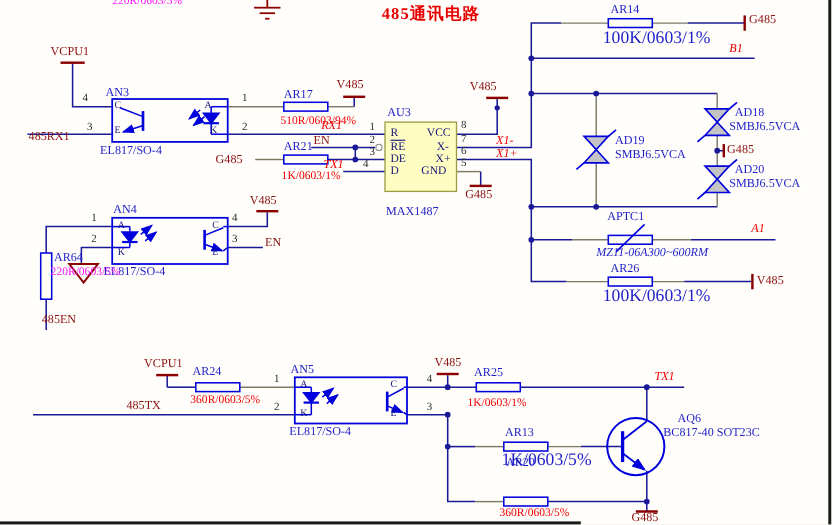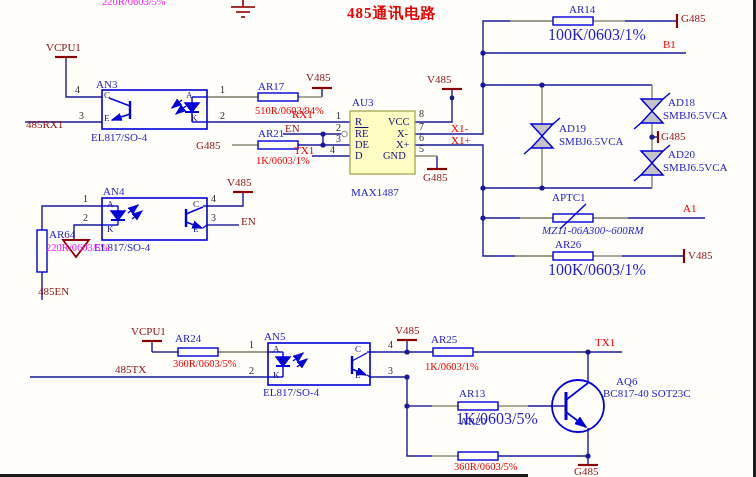--- a/index.html
+++ b/index.html
@@ -2,21 +2,21 @@
 <html><head>
 <meta charset="utf-8">
 <style>
   html,body{margin:0;padding:0;background:#e8e8e8;}
   #canvas{position:relative;width:756px;height:477px;background:#fffefa;overflow:hidden;
           font-family:"Liberation Serif",serif;}
   svg{position:absolute;left:0;top:0;}
   .lbl{position:absolute;font-family:"Liberation Serif",serif;font-size:11px;line-height:1.05;
        white-space:nowrap;color:#1f1fc8;}
   .net{color:#8b1111;}
-  .sig{color:#ee0000;}
+  .sig{color:#ee0000;font-style:italic;}
   .valr{color:#f20000;font-size:10.5px;}
   .valm{color:#ff17ff;font-size:10.5px;}
   .valb{color:#1f1fc8;font-size:16px;}
   .pn{color:#2a2a2a;font-size:10px;}
   .term{color:#14147a;font-size:9px;}
   .icpin{color:#14147a;font-size:10.5px;}
   .ovl{text-decoration:overline;}
   .it{font-style:italic;text-align:right;}
   .ttl{font-size:15px;font-weight:bold;color:#e60000;letter-spacing:1px;}
 </style>
@@ -294,21 +294,21 @@
   <span class="lbl" style="left:258px;top:81px">AR17</span>
   <span class="lbl valr" style="left:255px;top:105px">510R/0603/94%</span>
   <span class="lbl" style="left:258px;top:128px">AR21</span>
   <span class="lbl valr" style="left:256px;top:155px">1K/0603/1%</span>
   <span class="lbl" style="left:352px;top:97px">AU3</span>
   <span class="lbl" style="left:351px;top:187px">MAX1487</span>
   <span class="lbl" style="left:103px;top:186px">AN4</span>
   <span class="lbl" style="left:94px;top:242px">EL817/SO-4</span>
   <span class="lbl" style="left:49px;top:229px">AR64</span>
   <span class="lbl valm" style="left:46px;top:242px">220R/0603/5%</span>
-  <span class="lbl" style="left:569px;top:4px">AR14</span>
+  <span class="lbl" style="left:555px;top:4px">AR14</span>
   <span class="lbl valb" style="left:548px;top:27px">100K/0603/1%</span>
   <span class="lbl" style="left:668px;top:97px">AD18</span>
   <span class="lbl" style="left:663px;top:110px">SMBJ6.5VCA</span>
   <span class="lbl" style="left:559px;top:123px">AD19</span>
   <span class="lbl" style="left:559px;top:136px">SMBJ6.5VCA</span>
   <span class="lbl" style="left:668px;top:149px">AD20</span>
   <span class="lbl" style="left:663px;top:162px">SMBJ6.5VCA</span>
   <span class="lbl" style="left:552px;top:192px">APTC1</span>
   <span class="lbl it" style="left:542px;top:225px">MZ11-06A300~600RM</span>
   <span class="lbl" style="left:555px;top:239px">AR26</span>

